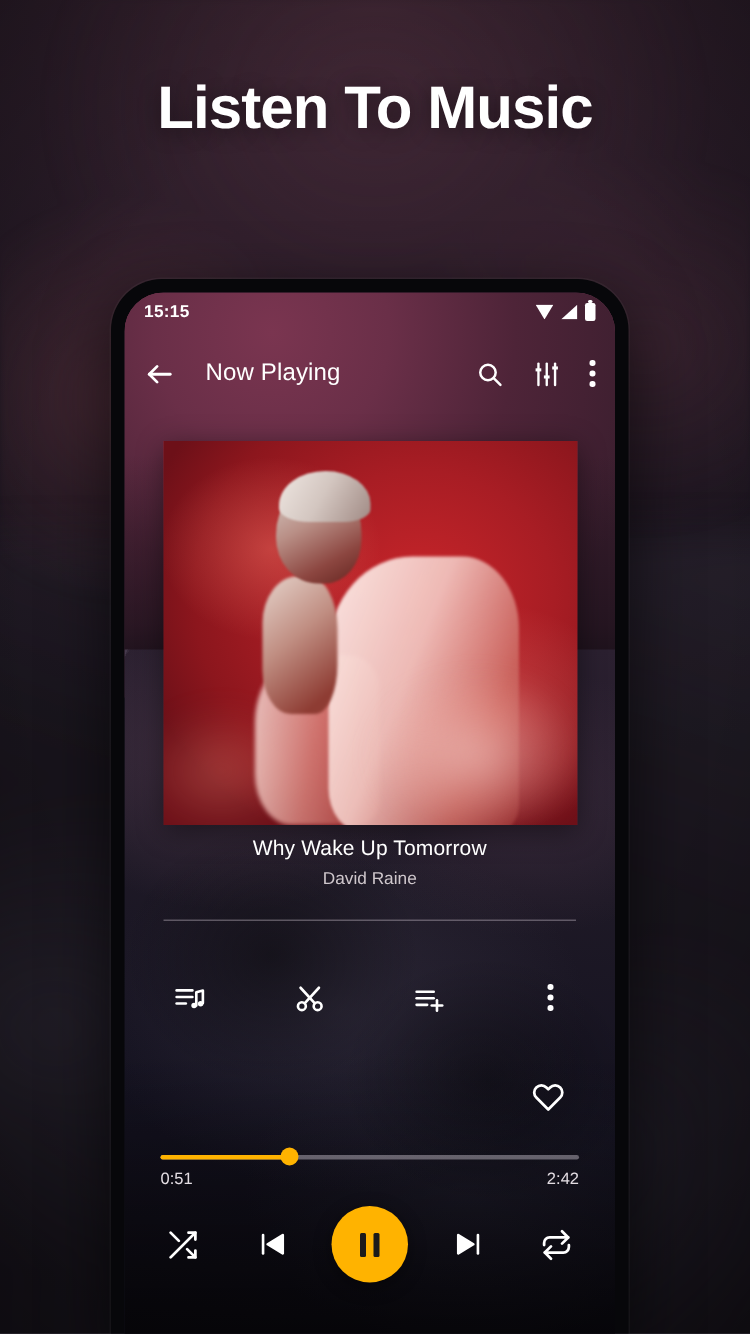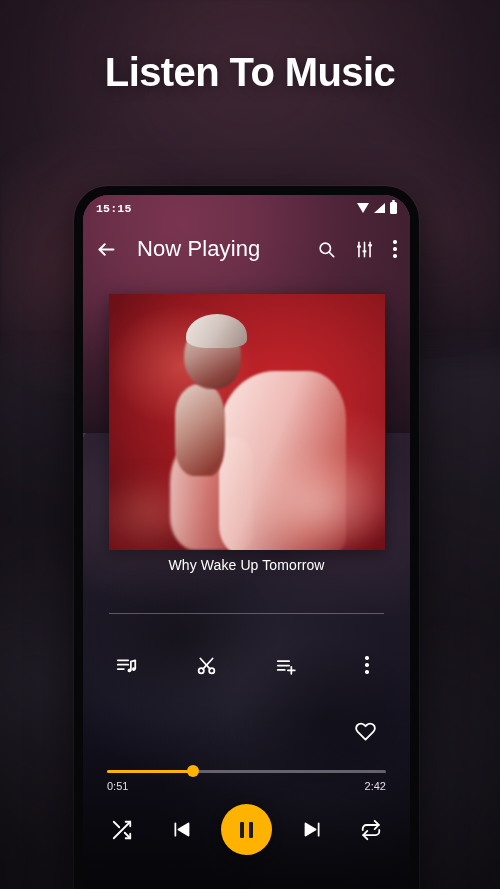--- a/index.html
+++ b/index.html
@@ -105,33 +105,33 @@
       radial-gradient(40% 24% at 74% 62%, rgba(0,0,0,.36) 0%, rgba(0,0,0,0) 74%),
       linear-gradient(180deg, rgba(0,0,0,0) 58%, rgba(0,0,0,.62) 100%);
   }
 
   
   .statusbar {
     position:absolute; left:0; right:0; top:0; height:26px;
     display:flex; align-items:center; justify-content:space-between;
     padding:0 13px; color:#fff;
   }
-  .clock { font-size:11.5px; font-weight:700; letter-spacing:.2px;font-family:Liberation Mono, monospace; }
+  .clock { font-size:11.5px; font-weight:700; letter-spacing:.2px; }
   .sb-icons { display:flex; align-items:center; gap:5px; }
   .ic-wifi { width:12px; height:10px; background:#fff; clip-path:polygon(0 0,100% 0,50% 100%); }
   .ic-sig  { width:11px; height:10px; background:#fff; clip-path:polygon(100% 0,100% 100%,0 100%); }
   .ic-batt { width:7px; height:12px; background:#fff; border-radius:1.5px; position:relative; }
   .ic-batt::before{ content:""; position:absolute; top:-2px; left:2px; width:3px; height:2px; background:#fff; border-radius:1px; }
 
   
   .appbar {
     position:absolute; left:0; right:0; top:30px; height:48px;
     display:flex; align-items:center; padding:0 13px; color:#fff;
   }
-  .appbar-title { font-size:22px; font-weight:500; margin-left:20px; flex:1; letter-spacing:.1px; }
+  .appbar-title { font-size:16px; font-weight:500; margin-left:20px; flex:1; letter-spacing:.1px; }
   .ab-actions { display:flex; align-items:center; gap:19px; }
   .icon-btn { display:flex; align-items:center; justify-content:center; }
 
   .dots3 { width:4px; display:flex; flex-direction:column; gap:3.2px; align-items:center; }
   .dots3 i { width:3.6px; height:3.6px; border-radius:50%; background:#fff; display:block; }
 
   
   .art-wrap {
     position:absolute; left:26px; top:99px;
     width:276px; height:256px;
@@ -316,20 +316,21 @@
           <div class="fig-shirt"></div>
           <div class="fig-hands"></div>
           <div class="fig-head"></div>
           <div class="fig-hair"></div>
           <div class="art-smoke"></div>
         </div>
       </div>
 
       <div class="meta">
         <div class="song-title">Why Wake Up Tomorrow</div>
+        <div class="song-artist">David Raine</div>
       </div>
       <div class="divider"></div>
 
       <div class="actions">
         <span class="act">
           <svg width="21" height="21" viewBox="0 0 24 24" fill="none" stroke="#fff" stroke-width="2" stroke-linecap="round">
             <line x1="2" y1="6" x2="14" y2="6"></line>
             <line x1="2" y1="11" x2="14" y2="11"></line>
             <line x1="2" y1="16" x2="9" y2="16"></line>
             <path d="M17 17.5V7.5l5-1.4v9.6" stroke-linejoin="round"></path>

